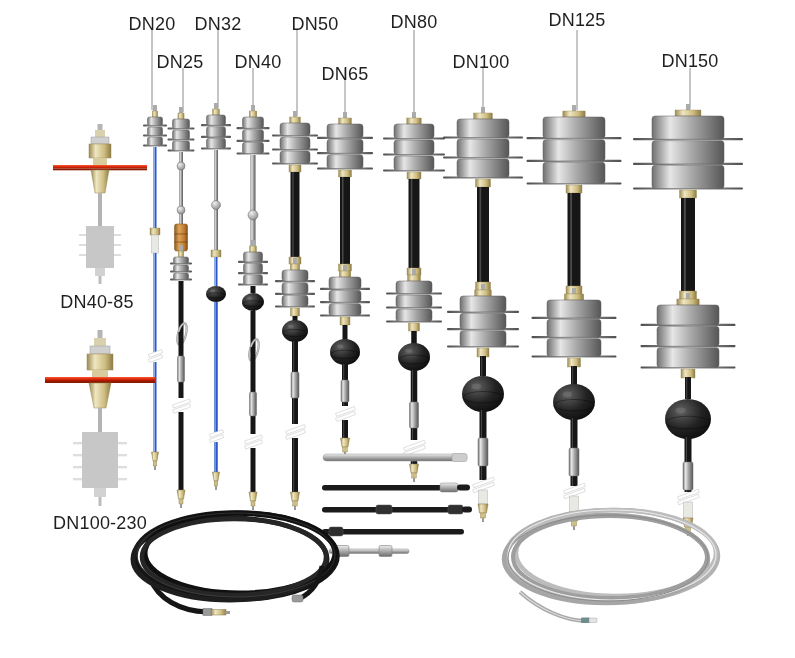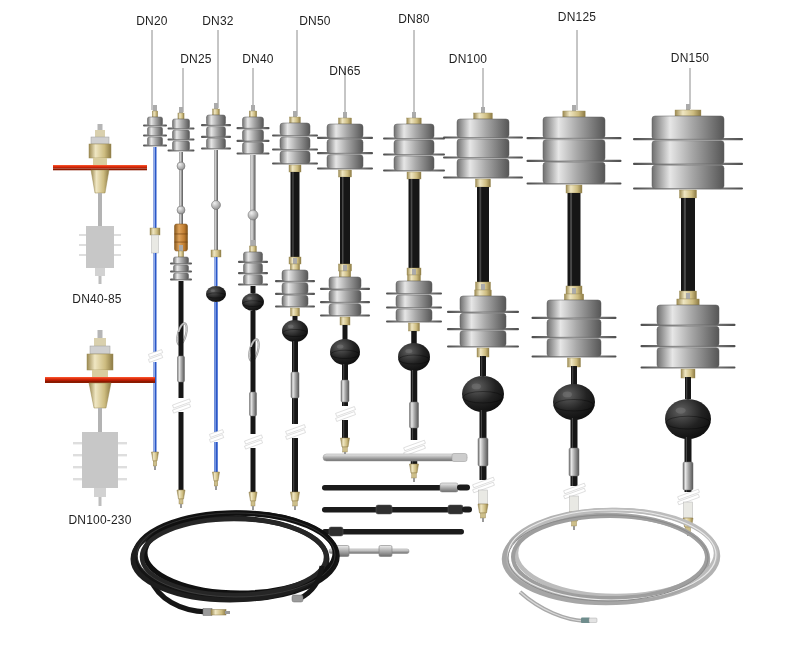--- a/index.html
+++ b/index.html
@@ -1,19 +1,19 @@
 <!DOCTYPE html>
 <html><head>
 <meta charset="utf-8">
 <style>
   html,body{margin:0;padding:0;}
   body{width:795px;height:658px;background:#ffffff;font-family:"Liberation Sans",sans-serif;}
   .canvas{position:relative;width:795px;height:658px;background:#ffffff;overflow:hidden;}
   .canvas svg{position:absolute;left:0;top:0;}
-  .lbl{position:absolute;transform:translateX(-50%);font-size:12px;color:#1f1f1f;white-space:nowrap;letter-spacing:0.2px;}
+  .lbl{position:absolute;transform:translateX(-50%);font-size:18px;color:#1f1f1f;white-space:nowrap;letter-spacing:0.2px;}
 </style>
 </head>
 <body>
 
 <div class="canvas">
 
 <svg width="795" height="658" viewBox="0 0 795 658">
   <defs>
     <linearGradient id="metal" x1="0" y1="0" x2="1" y2="0">
       <stop offset="0" stop-color="#6f6f6f"></stop>
@@ -750,21 +750,21 @@
     <rect x="581" y="617.5" width="9" height="5.5" rx="1" fill="#6f8d8d"></rect>
     <rect x="589" y="618" width="8" height="4.5" rx="1" fill="#e3e3e3" stroke="#9a9a9a" stroke-width="0.4"></rect>
   </g>
 </svg>
 
 <div class="lbl" style="left:152px;top:14px">DN20</div>
 <div class="lbl" style="left:218px;top:14px">DN32</div>
 <div class="lbl" style="left:315px;top:14px">DN50</div>
 <div class="lbl" style="left:414px;top:12px">DN80</div>
 <div class="lbl" style="left:577px;top:10px">DN125</div>
-<div class="lbl" style="left:196px;top:52px">DN25</div>
+<div class="lbl" style="left:180px;top:52px">DN25</div>
 <div class="lbl" style="left:258px;top:52px">DN40</div>
 <div class="lbl" style="left:345px;top:64px">DN65</div>
-<div class="lbl" style="left:468px;top:52px">DN100</div>
+<div class="lbl" style="left:481px;top:52px">DN100</div>
 <div class="lbl" style="left:690px;top:51px">DN150</div>
 <div class="lbl" style="left:97px;top:292px">DN40-85</div>
 <div class="lbl" style="left:100px;top:513px">DN100-230</div>
 
 </div>
 
 </body></html>

